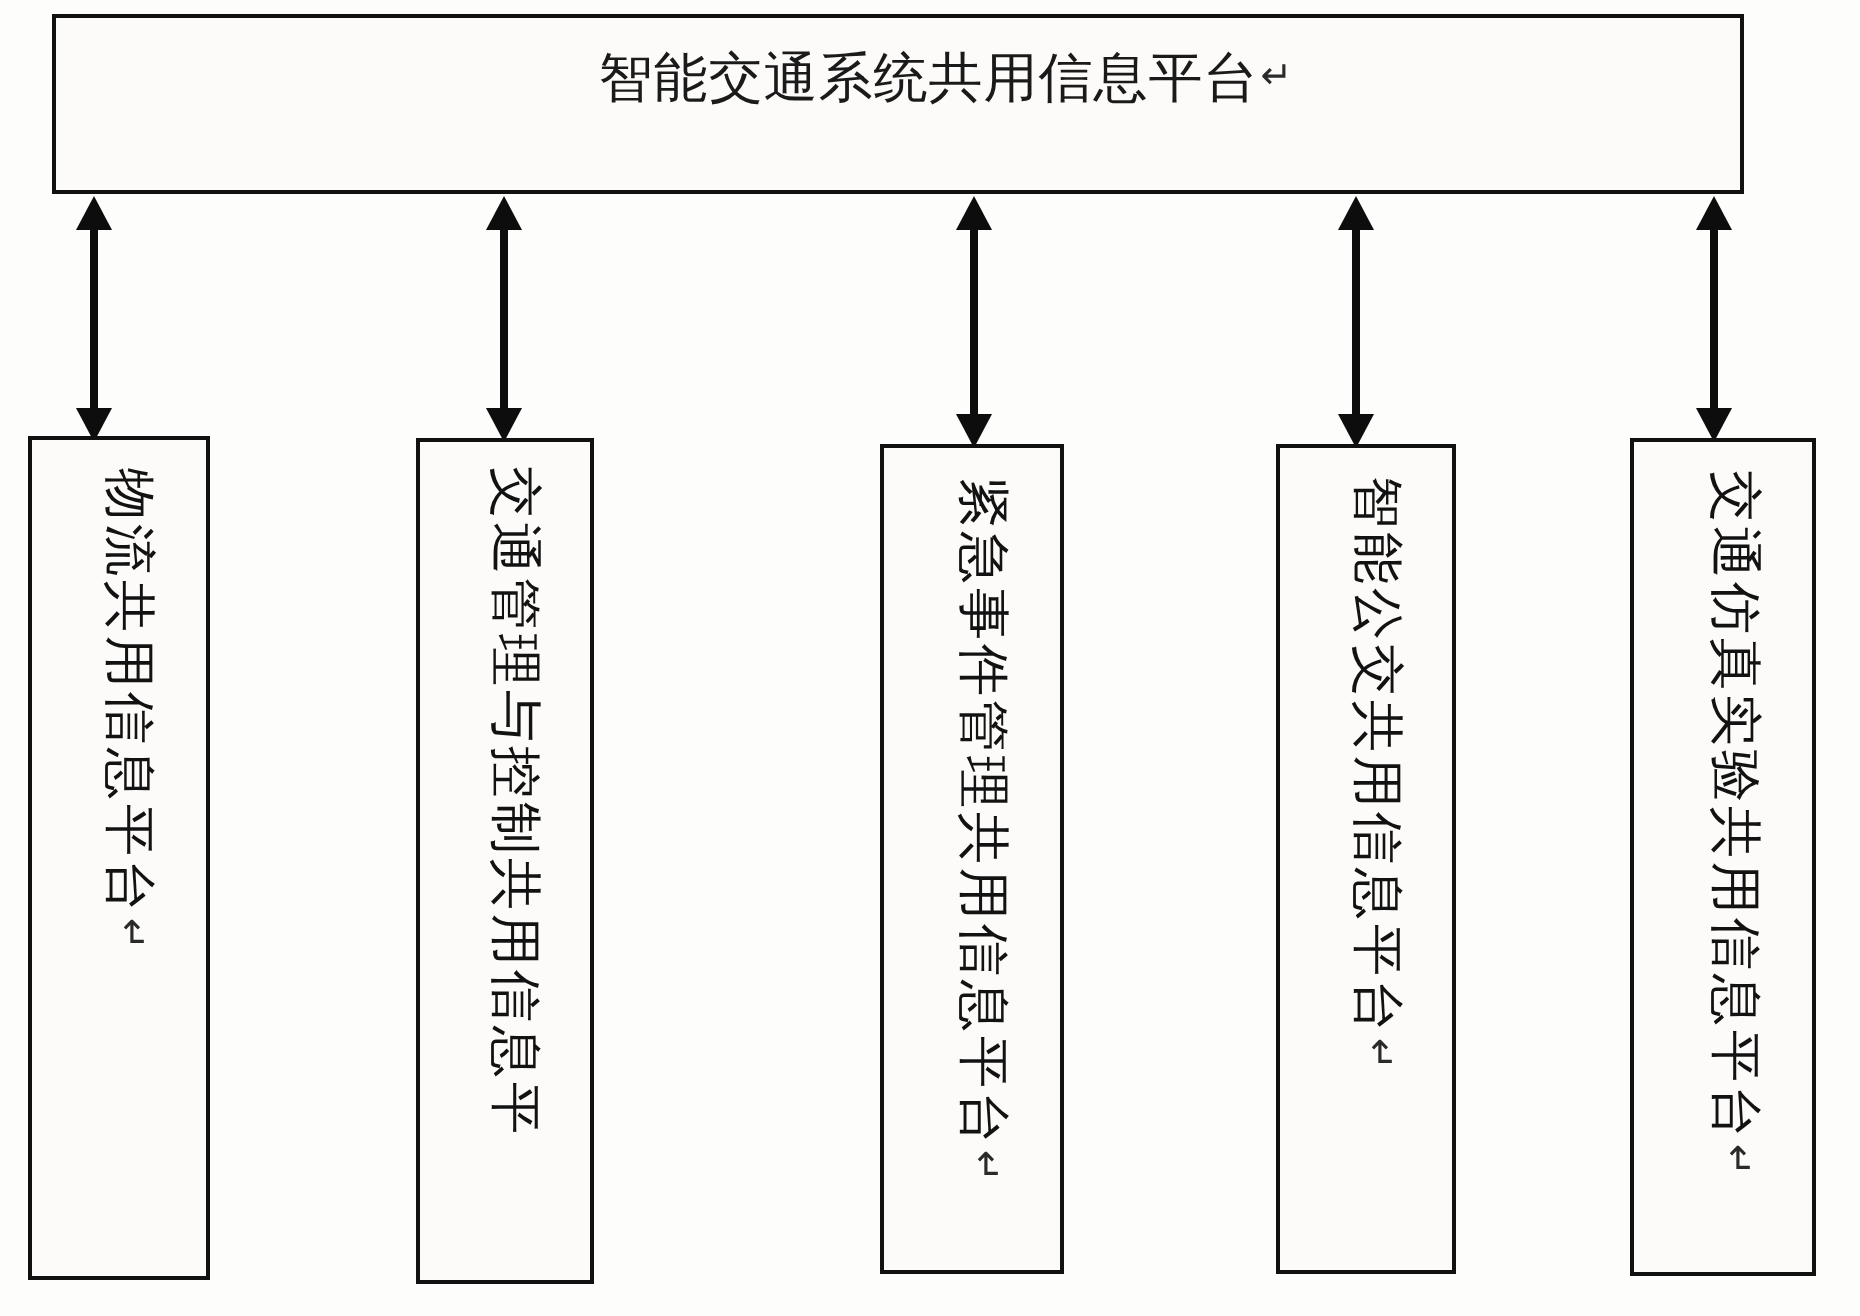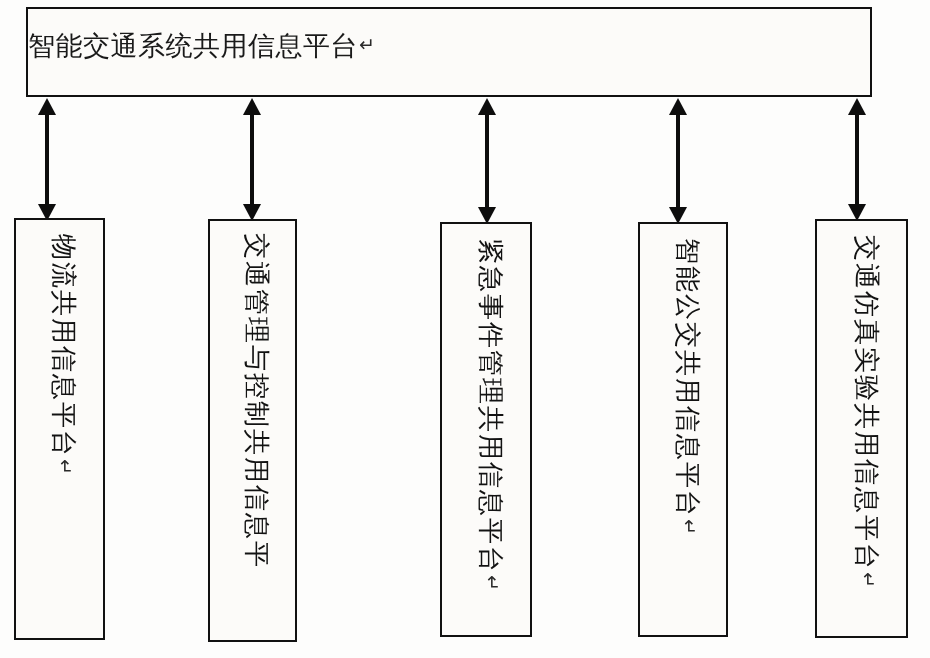--- a/index.html
+++ b/index.html
@@ -27,26 +27,27 @@
     height: 90px;
     border: 2.5px solid #111111;
     background: #fcfbf9;
     box-sizing: border-box;
   }
   .root-label {
     position: absolute;
     left: 0;
     right: 0;
     top: 16px;
-    text-align: left;
+    text-align: center;
     font-size: 27px;
-    line-height: 40px;
+    line-height: 28px;
     color: #1a1a1a;
     letter-spacing: 0.5px;
     white-space: nowrap;
+    padding-left: 48px;
   }
   .ret-mark {
     font-size: 19px;
     color: #2a2a2a;
     vertical-align: 4px;
     margin-left: 1px;
   }
 
   
   .leaf-box {

